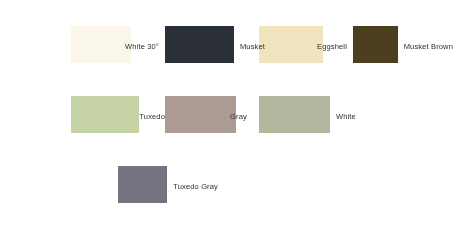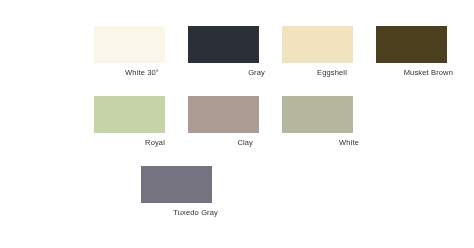--- a/index.html
+++ b/index.html
@@ -24,22 +24,22 @@
     display: flex;
     width: 100%;
   }
   #swatch-row-1 { top: 26px; left: 0; }
   #swatch-row-2 { top: 96px; left: 0; }
   #swatch-row-3 { top: 166px; left: 0; }
 
   .swatch-cell {
     width: 94px;
     display: flex;
-    flex-direction: column;
-    align-items: flex-end;
+    flex-direction: row;
+    align-items: center;
   }
   #swatch-row-1 .swatch-cell,
   #swatch-row-2 .swatch-cell {
     margin-left: 0;
   }
   #swatch-row-1 { padding-left: 71px; }
   #swatch-row-2 { padding-left: 71px; }
   #swatch-row-3 { padding-left: 118px; }
 
   .swatch-chip {
@@ -65,40 +65,40 @@
 
 <div id="palette-board">
 
   <div class="swatch-row" id="swatch-row-1">
     <div class="swatch-cell nudge-left">
       <span class="swatch-chip" style="background-color: rgb(250, 246, 233);"></span>
       <span class="swatch-label" style="color: rgb(46, 46, 46);">White 30°</span>
     </div>
     <div class="swatch-cell nudge-right">
       <span class="swatch-chip" style="background-color: rgb(43, 47, 56);"></span>
-      <span class="swatch-label" style="color: rgb(46, 46, 46);">Gray</span>
+      <span class="swatch-label" style="color: rgb(46, 46, 46);">Musket</span>
     </div>
     <div class="swatch-cell nudge-left">
       <span class="swatch-chip" style="background-color: rgb(240, 227, 189);"></span>
       <span class="swatch-label" style="color: rgb(46, 46, 46);">Eggshell</span>
     </div>
     <div class="swatch-cell nudge-right">
       <span class="swatch-chip" style="background-color: rgb(75, 63, 30);"></span>
       <span class="swatch-label" style="color: rgb(46, 46, 46);">Musket Brown</span>
     </div>
   </div>
 
   <div class="swatch-row" id="swatch-row-2">
     <div class="swatch-cell">
       <span class="swatch-chip" style="background-color: rgb(198, 211, 166);"></span>
-      <span class="swatch-label" style="color: rgb(46, 46, 46);">Royal</span>
+      <span class="swatch-label" style="color: rgb(46, 46, 46);">Tuxedo</span>
     </div>
     <div class="swatch-cell nudge-left">
       <span class="swatch-chip" style="background-color: rgb(171, 155, 147);"></span>
-      <span class="swatch-label" style="color: rgb(46, 46, 46);">Clay</span>
+      <span class="swatch-label" style="color: rgb(46, 46, 46);">Gray</span>
     </div>
     <div class="swatch-cell nudge-right">
       <span class="swatch-chip" style="background-color: rgb(180, 183, 158);"></span>
       <span class="swatch-label" style="color: rgb(46, 46, 46);">White</span>
     </div>
   </div>
 
   <div class="swatch-row" id="swatch-row-3">
     <div class="swatch-cell nudge-right">
       <span class="swatch-chip" style="background-color: rgb(116, 115, 127);"></span>

